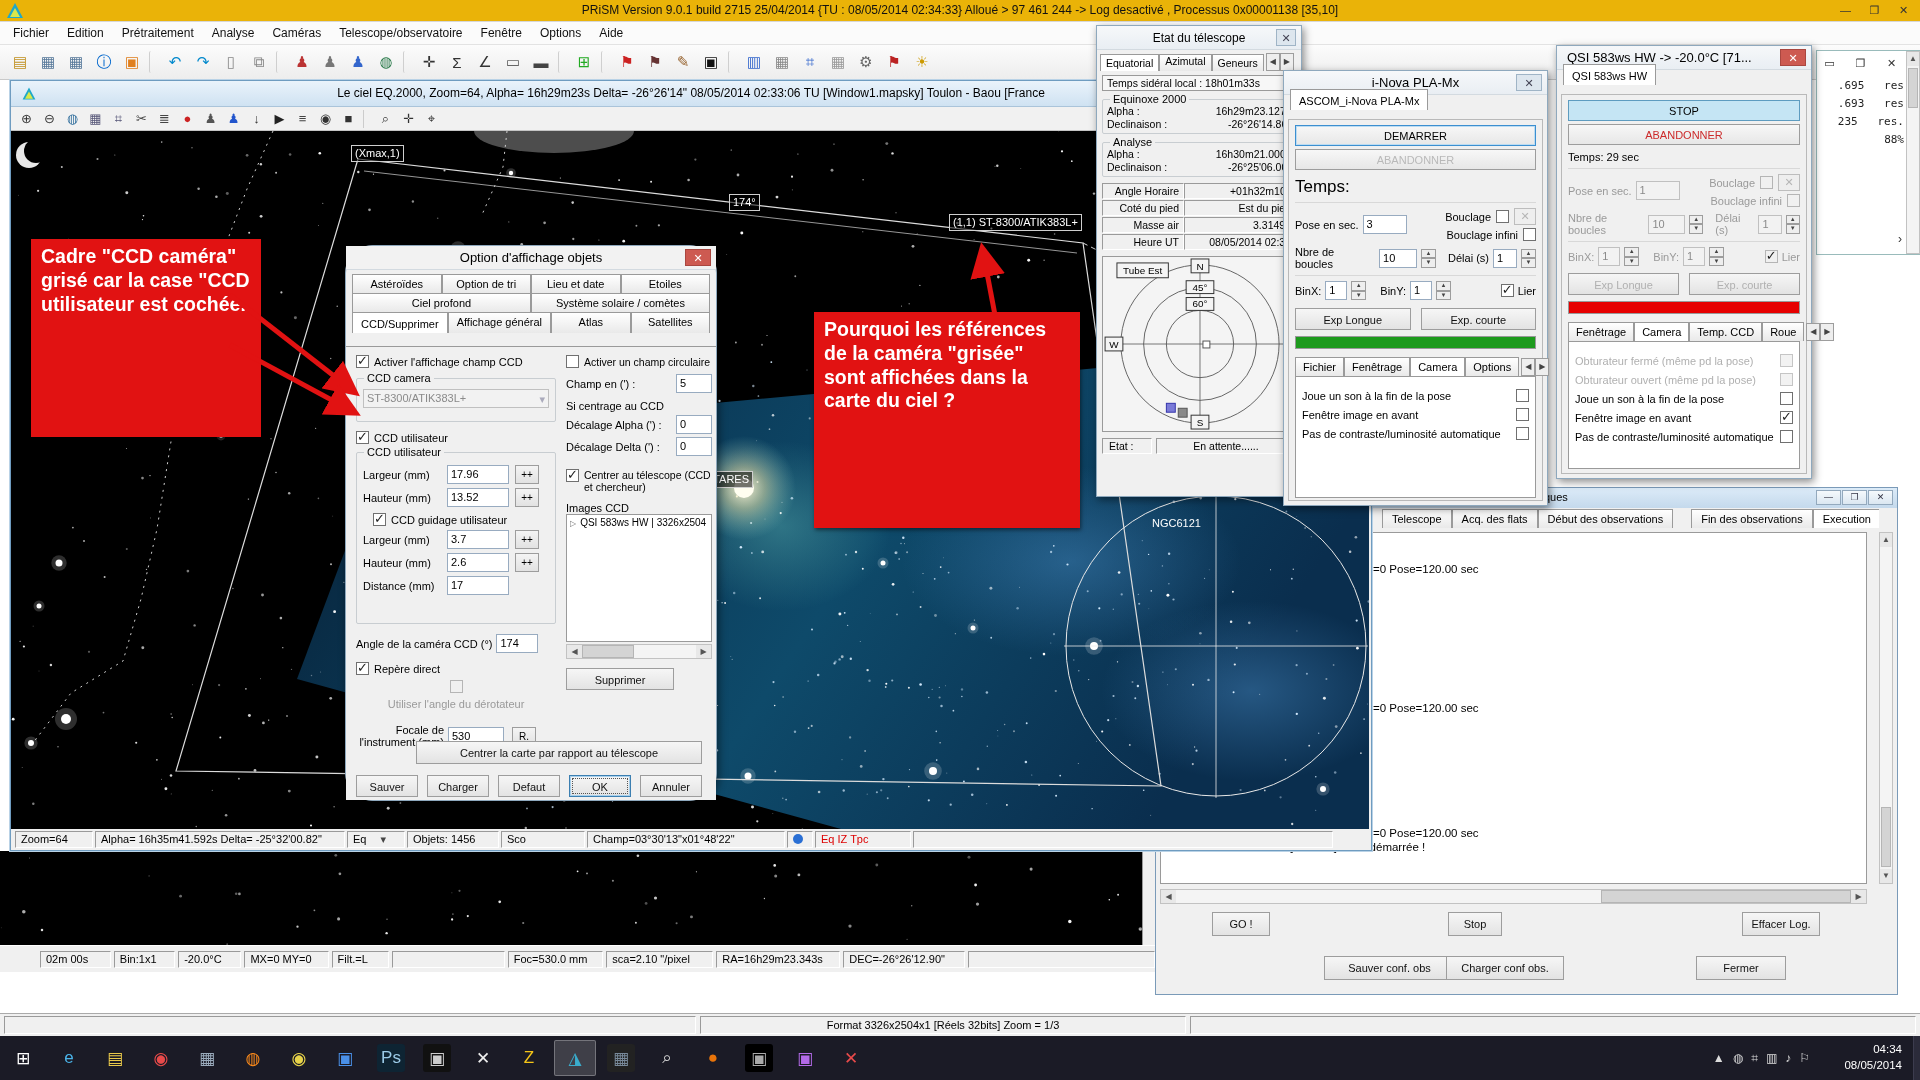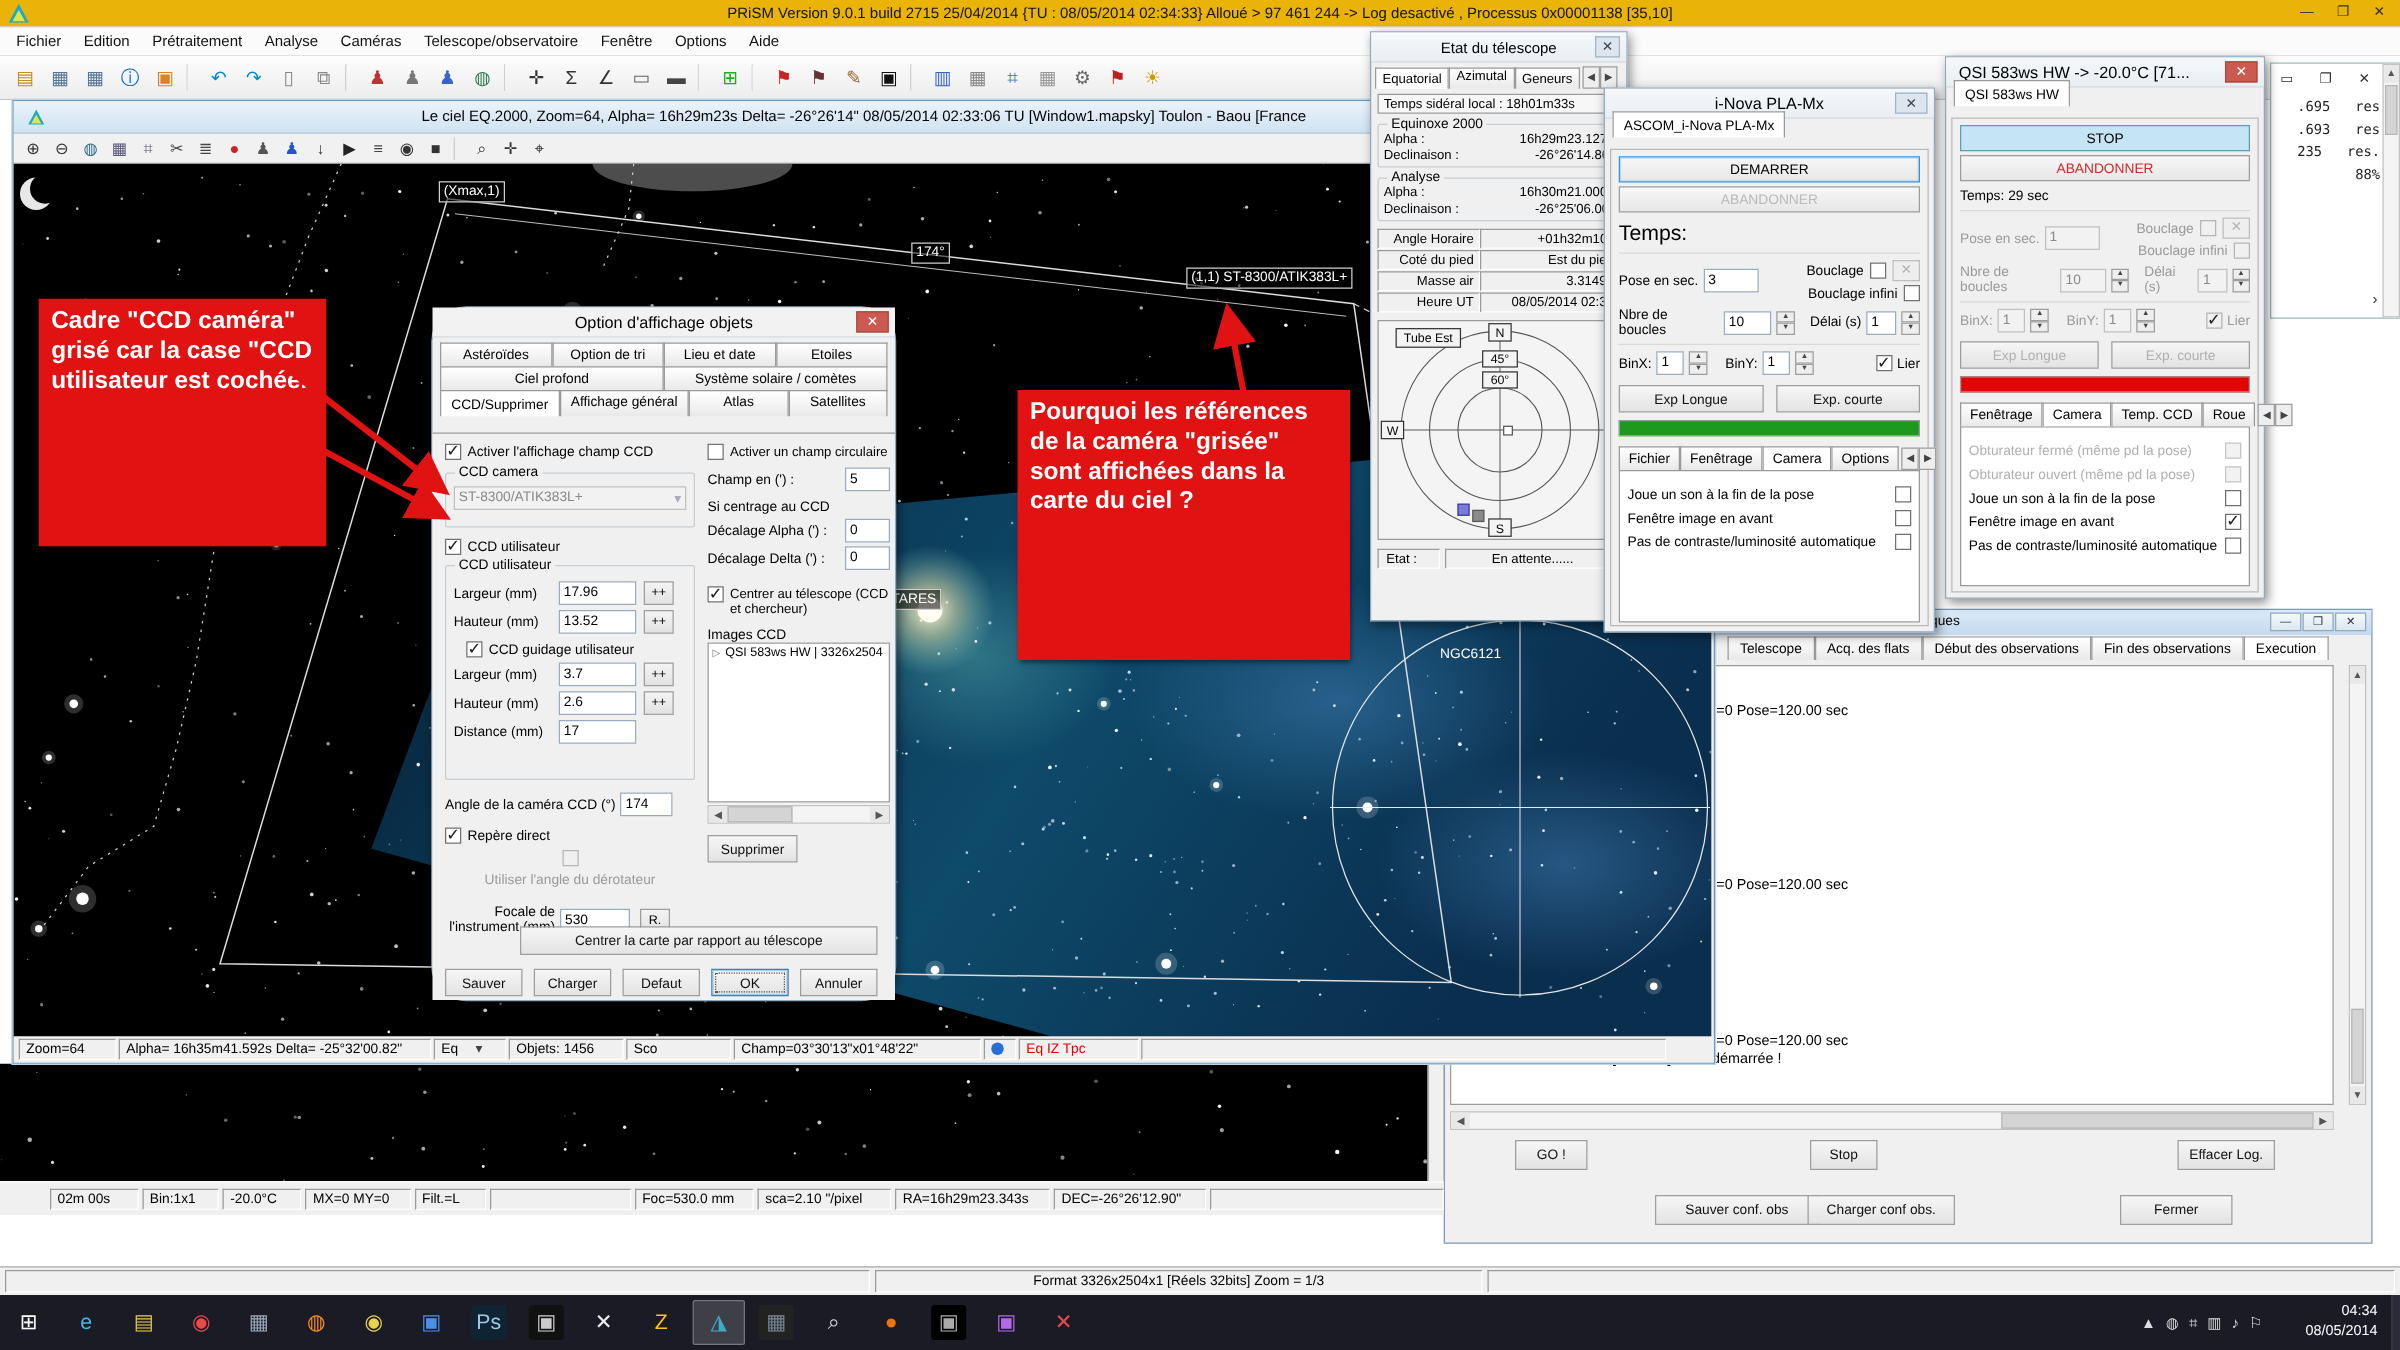--- a/index.html
+++ b/index.html
@@ -313,21 +313,21 @@
     <div id="logtitle">
       <span class="ttext">ques</span>
       <span class="wb" style="right:56px;">—</span>
       <span class="wb" style="right:30px;">❐</span>
       <span class="wb" style="right:4px;">✕</span>
     </div>
     <div id="logtabs">
         <span class="tab" style="font-size:11px;padding:3px 9px;white-space:nowrap;">Telescope</span>
         <span class="tab" style="font-size:11px;padding:3px 9px;white-space:nowrap;">Acq. des flats</span>
         <span class="tab" style="font-size:11px;padding:3px 9px;white-space:nowrap;">Début des observations</span>
-        <span class="tab" style="font-size:11px;padding:3px 9px;white-space:nowrap;">Fin des observations</span>
+        <span class="tab" style="font-size:11px;padding:3px 9px;white-space:nowrap;margin-left:18px;">Fin des observations</span>
         <span class="tab active" style="font-size:11px;padding:3px 9px;white-space:nowrap;">Execution</span>
       </div>
     <div id="logarea">
         <div class="logline">e pose de 120.0 sec, en binning 1x1</div>
         <div class="logline">e CCD X1=1 Y1=1 X2=3326 Y2=2504</div>
         <div class="logline">e pose BinX=1 BinY=1  MiroirX=0  MiroirY=0  Pose=120.00 sec</div>
         <div class="logline">rrée !</div>
         <div class="logline blue">ARES_L_[2014_05_07]-01-006.fits -&gt; 0</div>
         <div class="logline">sée -&gt;  [6/100]</div>
         <div class="logline"></div>
@@ -1473,21 +1473,21 @@
             <span style="font-size:10.5px;">Centrer au télescope (CCD et chercheur)</span>
           </div>
         <div style="margin-top:9px;font-size:11px;">Images CCD</div>
         <div id="imglist"><span class="tri"></span><span>QSI 583ws HW | 3326x2504</span></div>
         <div class="hscroll">
             <span class="ar">◀</span>
             <span class="thumb" style="width:52px;"></span>
             <span style="flex:1"></span>
             <span class="ar">▶</span>
           </div>
-        <button class="btn" style="width:72px;height:22px;margin-top:9px;">Supprimer</button>
+        <button class="btn" style="width:108px;height:22px;margin-top:9px;">Supprimer</button>
       </div>
       <button class="btn" style="position:absolute;left:70px;top:394px;width:286px;height:23px;">Centrer la carte par rapport au télescope</button>
       <div style="position:absolute;left:10px;top:428px;width:356px;display:flex;gap:9px;">
           <button class="btn obtn" style="width:62px;height:22px;">Sauver</button>
           <button class="btn obtn" style="width:62px;height:22px;">Charger</button>
           <button class="btn obtn" style="width:62px;height:22px;">Defaut</button>
           <button class="btn obtn focus" style="width:62px;height:22px;">OK</button>
           <button class="btn obtn" style="width:62px;height:22px;">Annuler</button>
         </div>
     </div>

